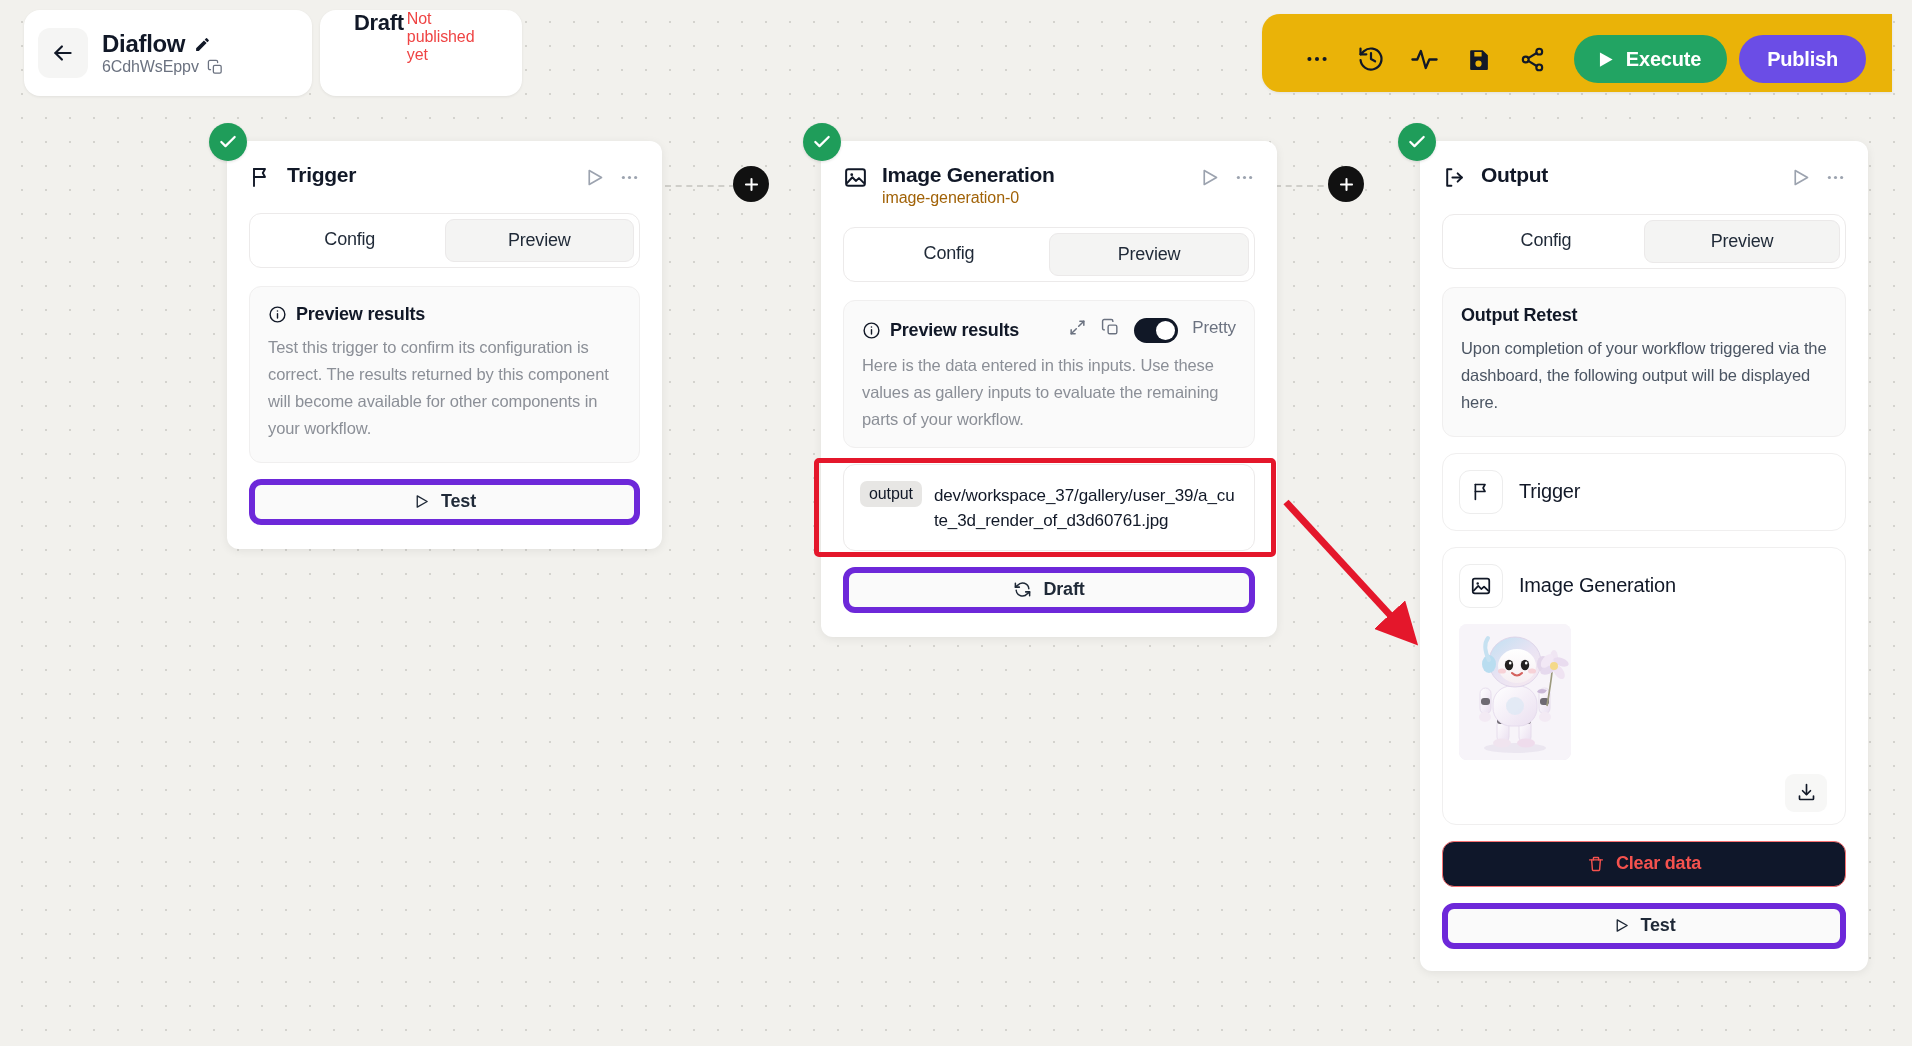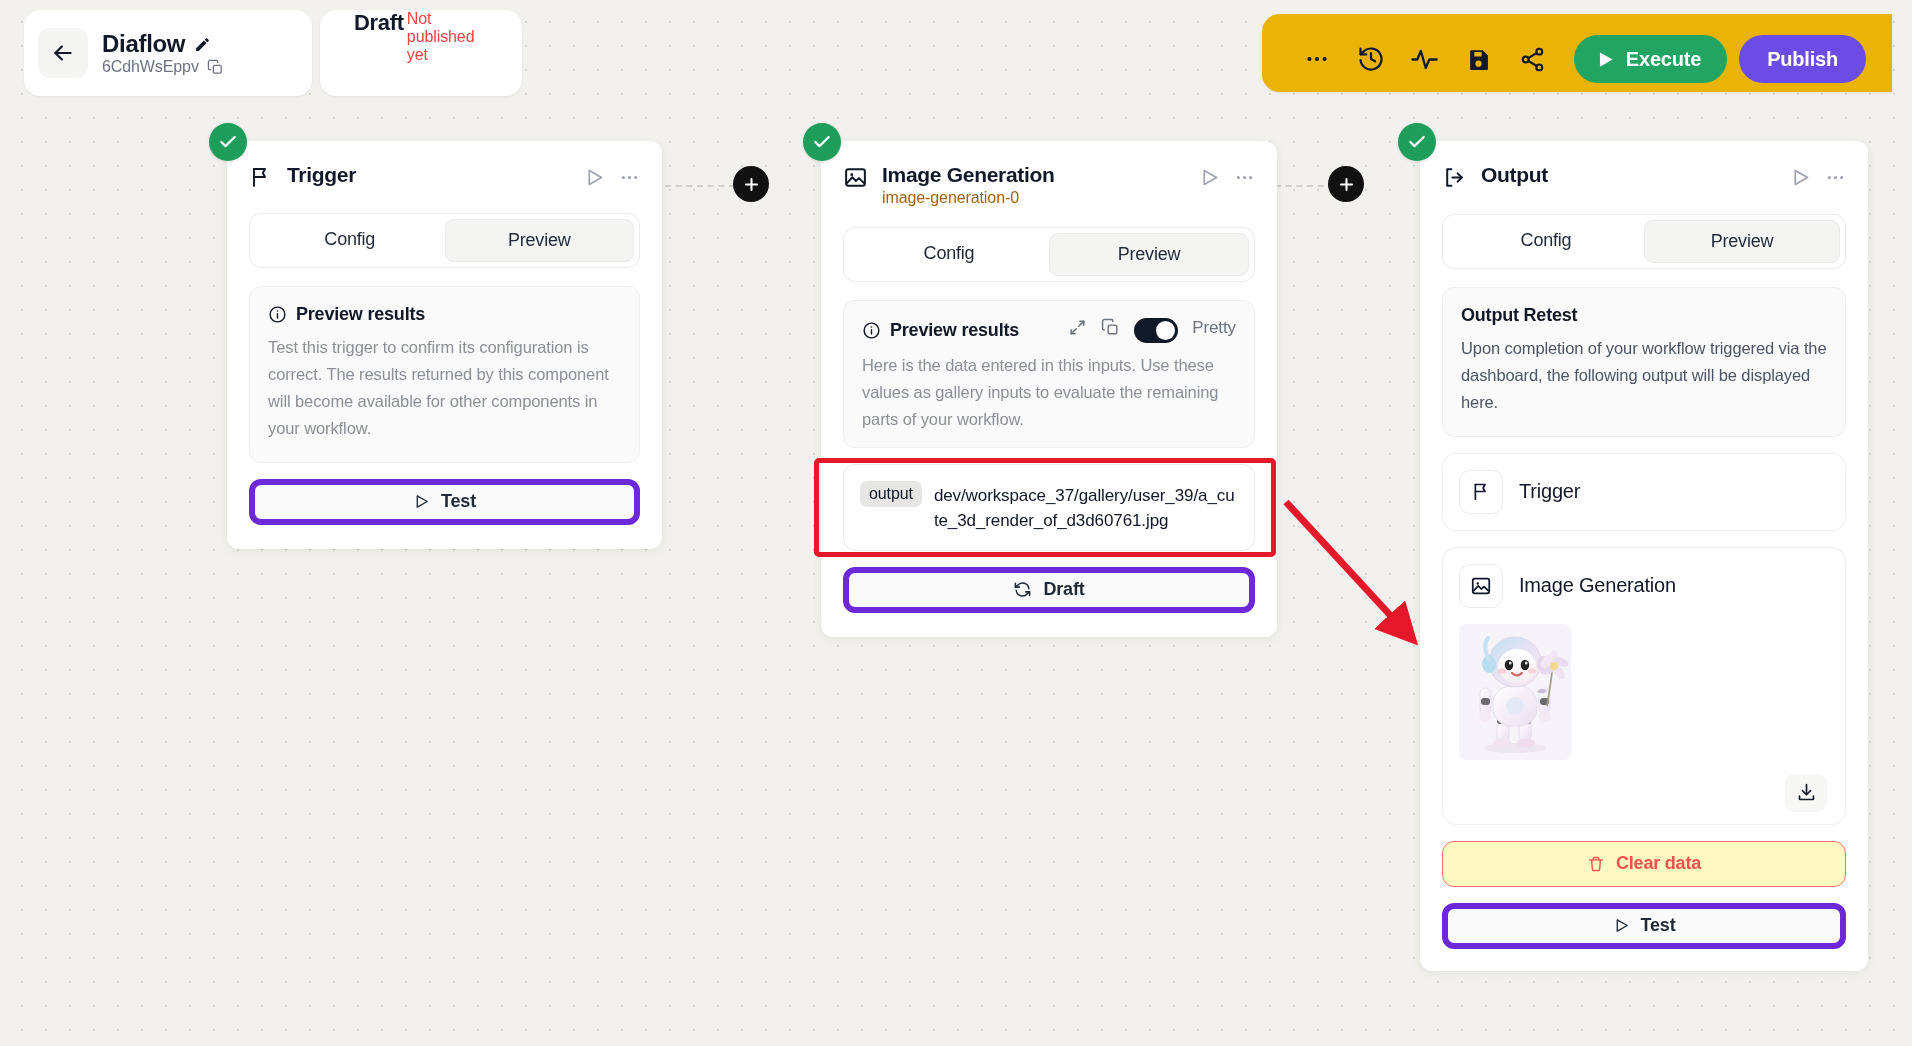--- a/index.html
+++ b/index.html
@@ -129,21 +129,21 @@
   }
   .pretty-label { font-size: 17px; color: #6b7280; letter-spacing: -.1px;}
 
   .ghost-btn {
     margin-top: 16px; width: 100%; background: #fafafa; border: 6px solid #6d28d9;
     border-radius: 12px; height: 46px; display: flex; align-items: center;
     justify-content: center; gap: 11px; font-size: 18px; font-weight: 700;
     color: #1f2937; cursor: pointer; letter-spacing: -.2px;
   }
   .danger-btn {
-    margin-top: 16px; width: 100%; background: #fef9c3; border: 1px solid #f87171;
+    margin-top: 16px; width: 100%; background: #0f172a; border: 1px solid #f87171;
     border-radius: 12px; height: 46px; display: flex; align-items: center;
     justify-content: center; gap: 11px; font-size: 18px; font-weight: 700;
     color: #f5524e; cursor: pointer; letter-spacing: -.2px;
   }
 
   
   .kv-box {
     margin-top: 0px; border: 1px solid #eceaea; border-radius: 12px;
     padding: 16px 16px; display: flex; gap: 12px; align-items: flex-start;
     background: #fff;

